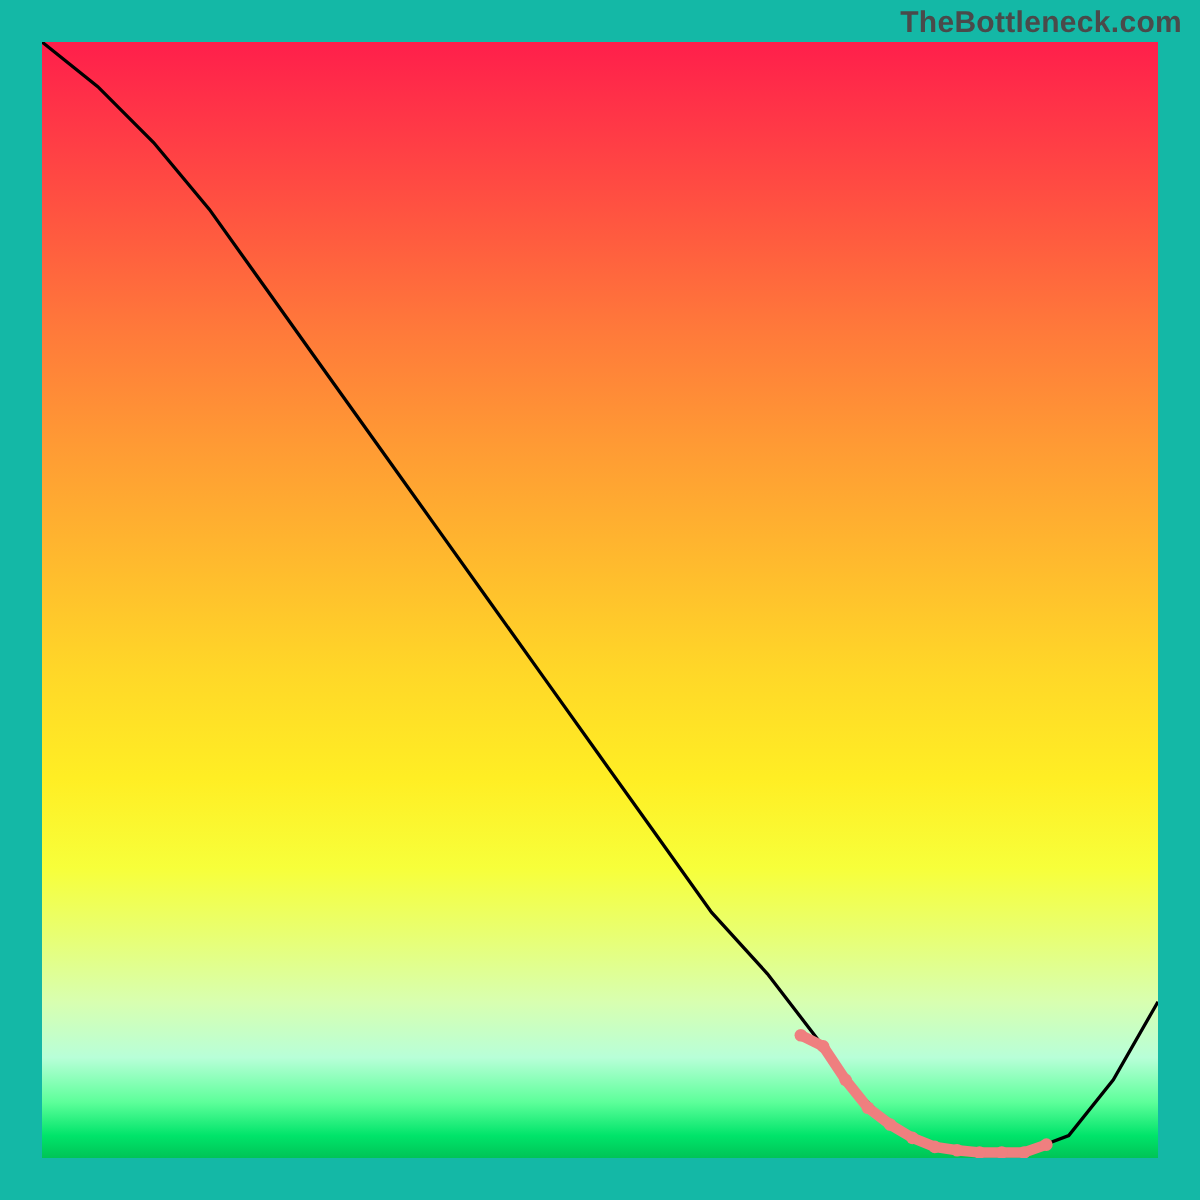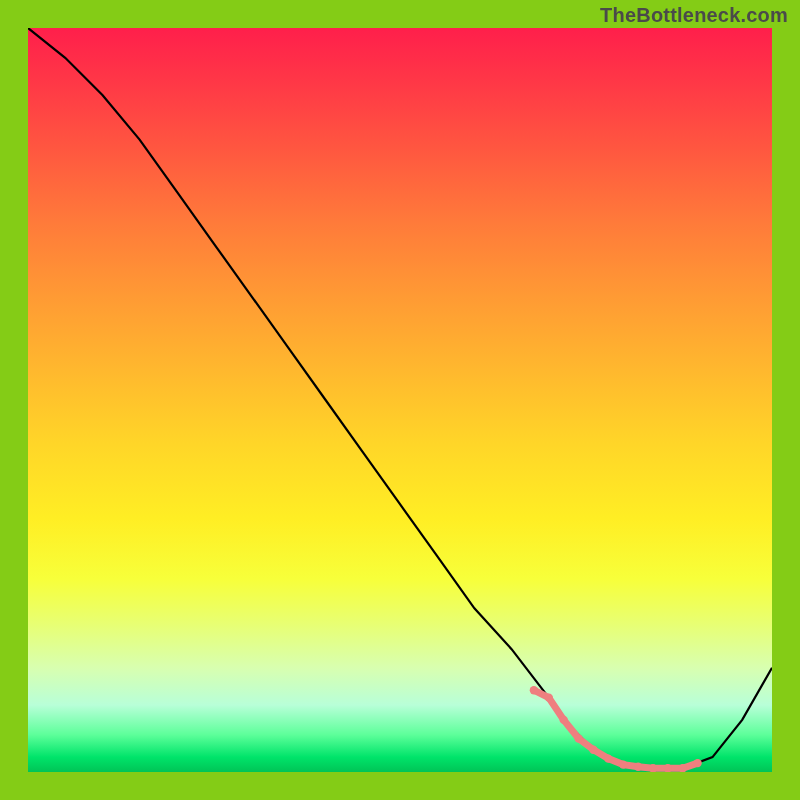--- a/index.html
+++ b/index.html
@@ -2,21 +2,21 @@
 <html><head>
 <meta charset="utf-8">
 <style>
   * { margin: 0; padding: 0; box-sizing: border-box; }
   html, body { width: 800px; height: 800px; overflow: hidden; }
   body { background: #000; font-family: Arial, sans-serif; }
   .frame {
     position: absolute;
     left: 0; top: 0;
     width: 800px; height: 800px;
-    background: #84cc16;
+    background: #14b8a6;
   }
   .watermark {
     position: absolute;
     top: 4px; right: 12px;
     color: #4a4a4a;
     font-size: 20px;
     font-weight: 600;
     letter-spacing: 0.2px;
   }
   .plot {

